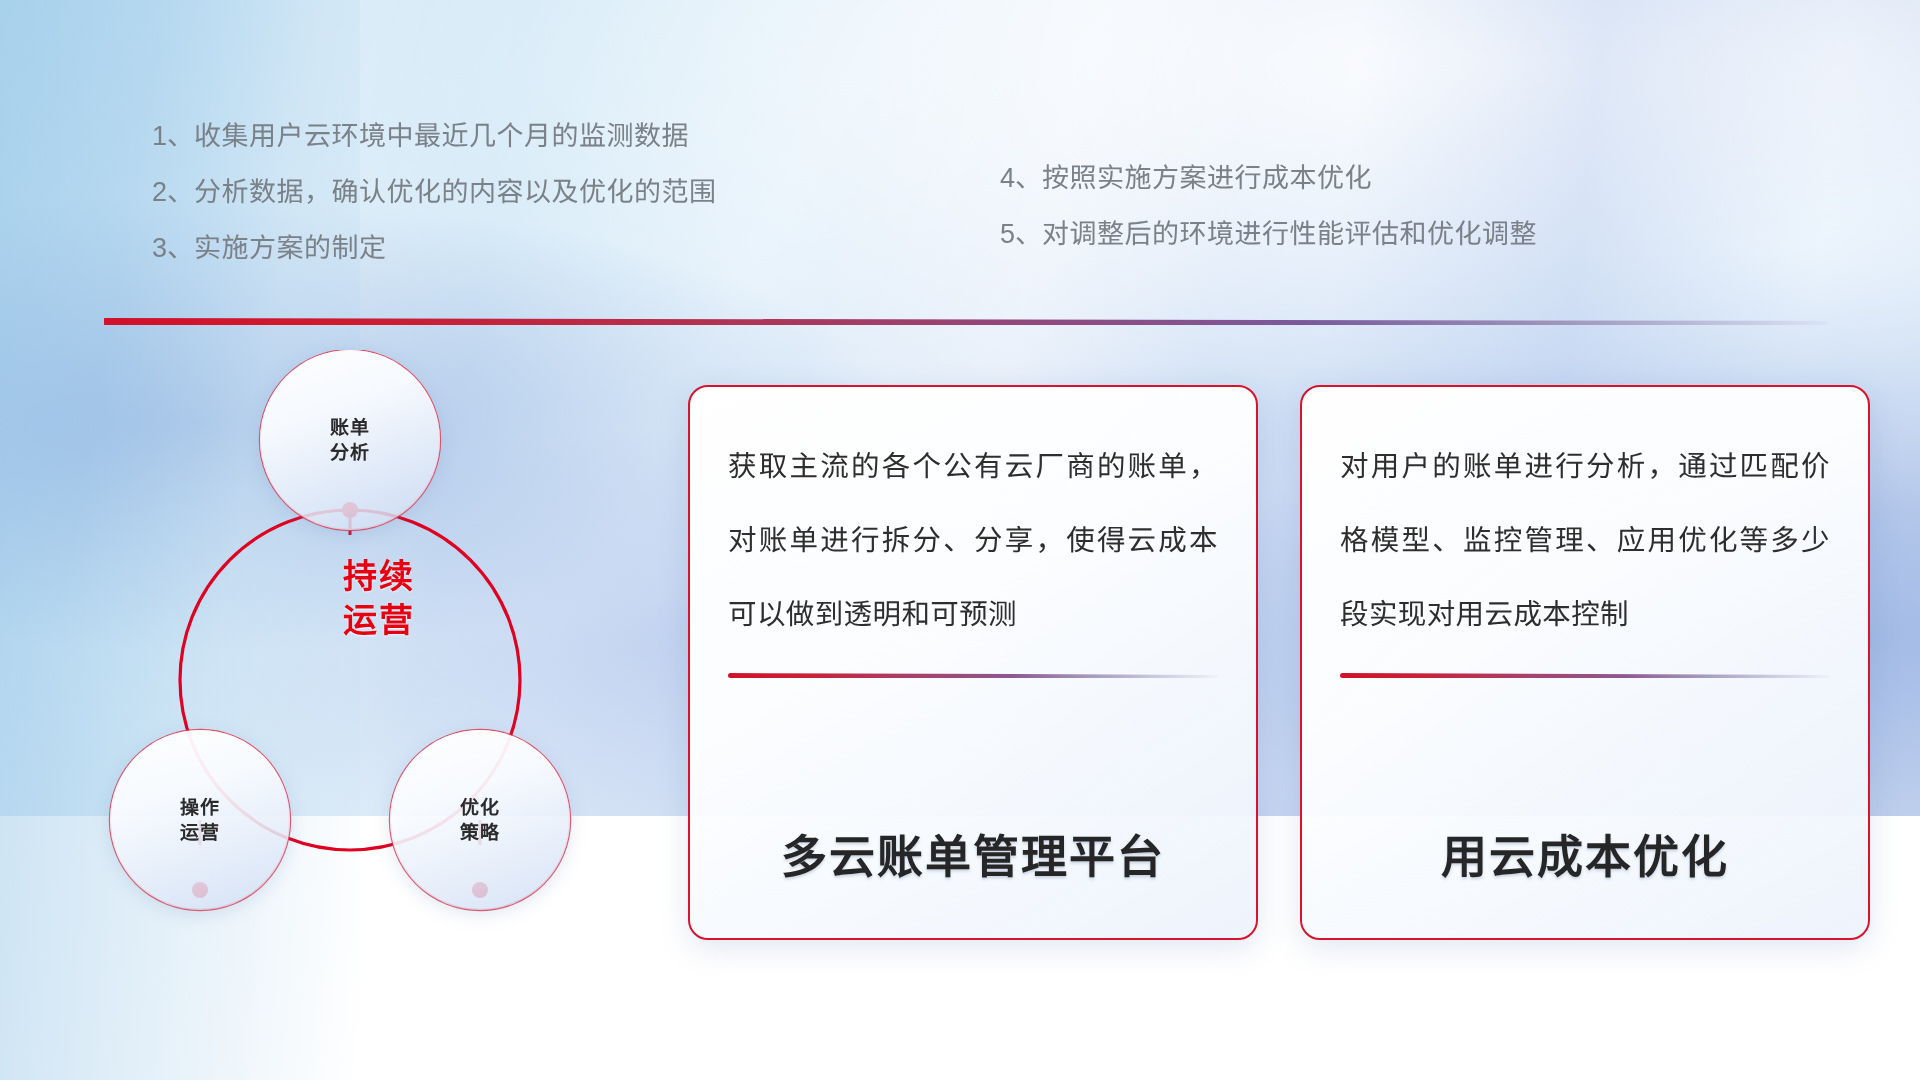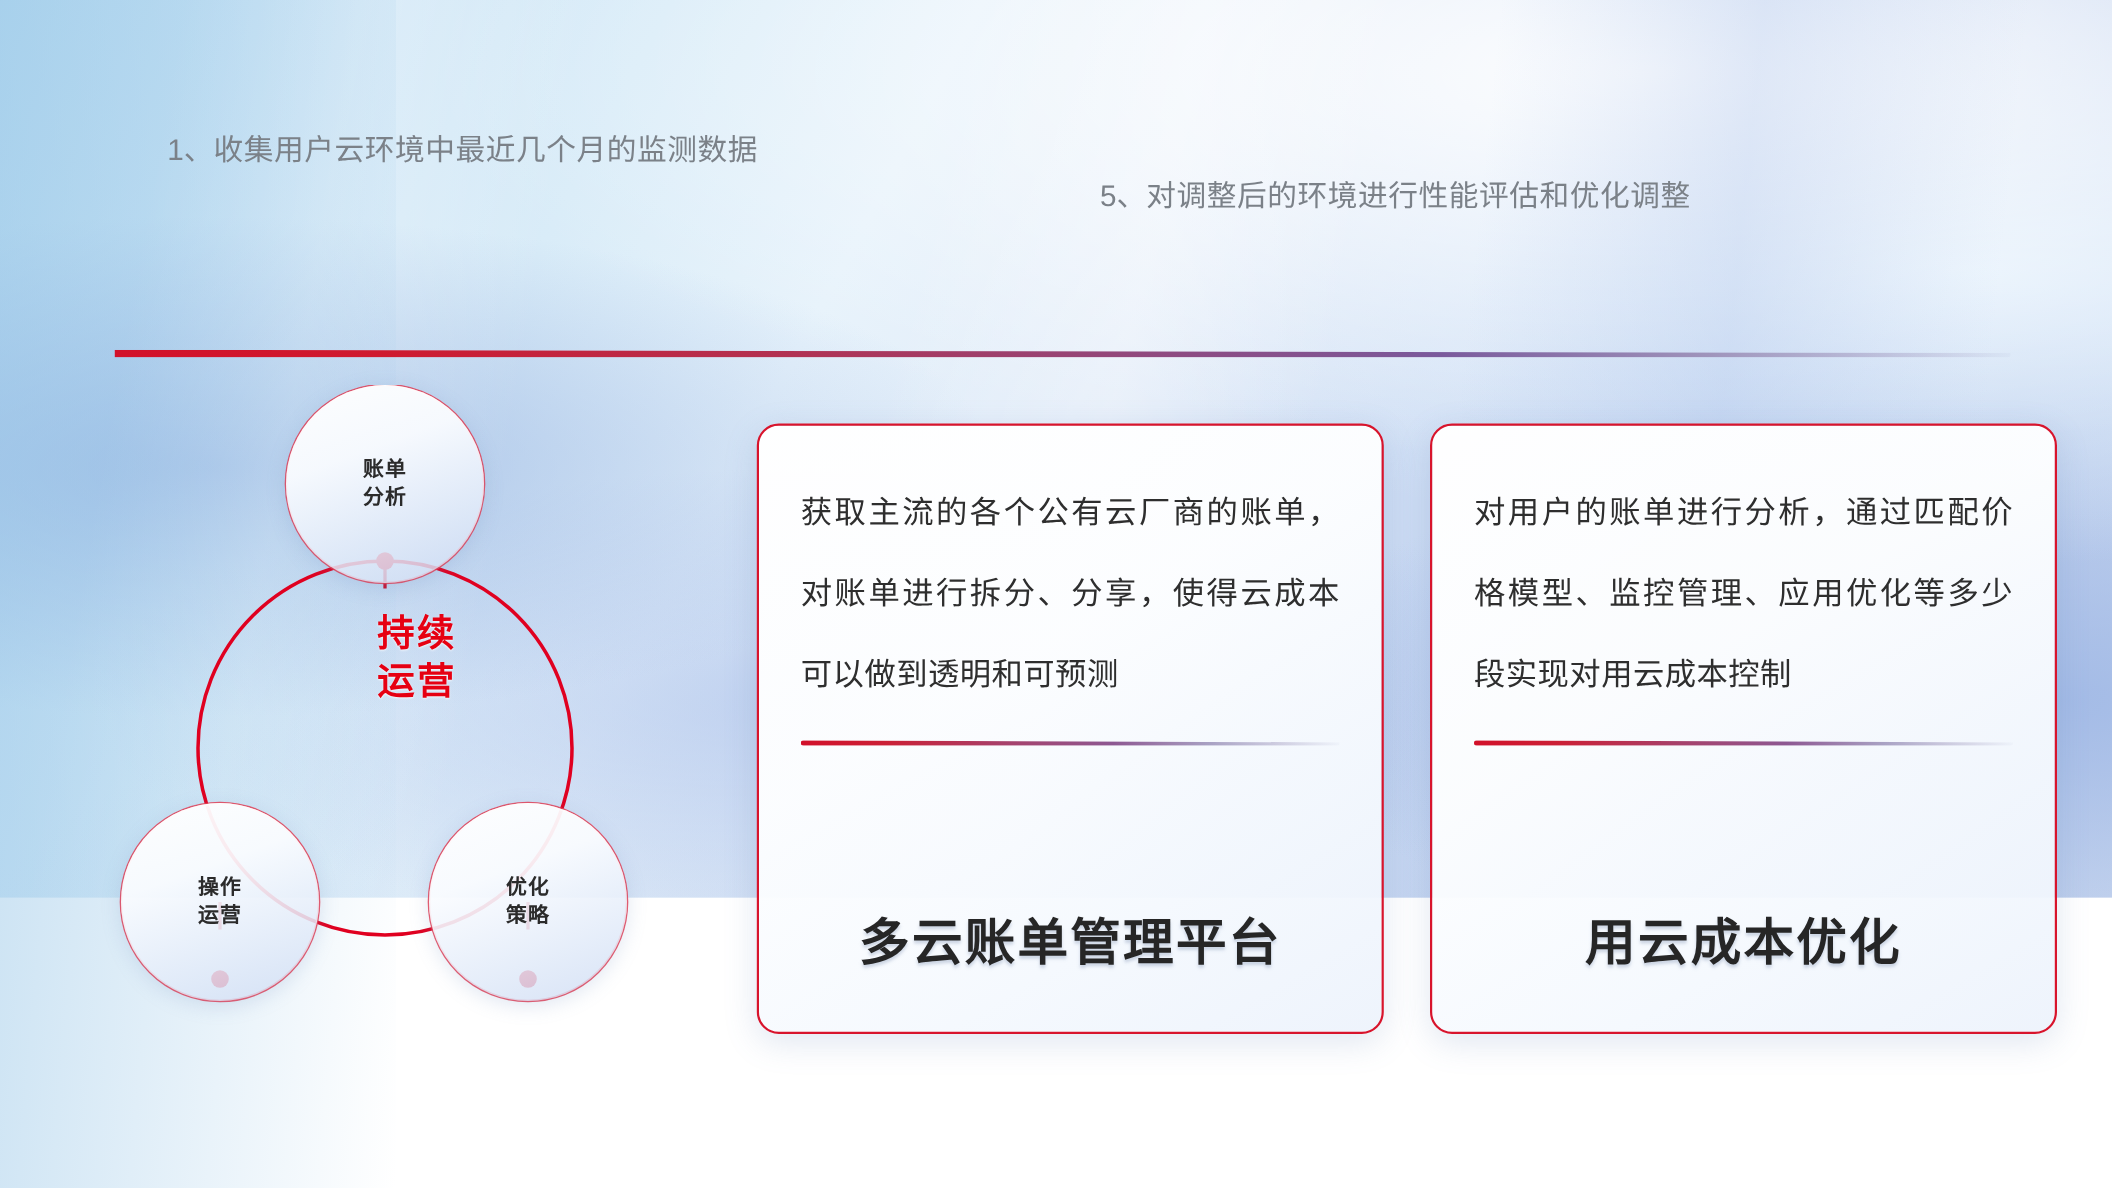--- a/index.html
+++ b/index.html
@@ -159,23 +159,32 @@
 </style>
 </head>
 <body>
 
 <div id="stage">
 
   <div class="list" id="list-left">
     <div class="list-item">
       <span class="num">1、</span><span>收集用户云环境中最近几个月的监测数据</span>
     </div>
+    <div class="list-item">
+      <span class="num">2、</span><span>分析数据，确认优化的内容以及优化的范围</span>
+    </div>
+    <div class="list-item">
+      <span class="num">3、</span><span>实施方案的制定</span>
+    </div>
   </div>
 
   <div class="list" id="list-right">
+    <div class="list-item">
+      <span class="num">4、</span><span>按照实施方案进行成本优化</span>
+    </div>
     <div class="list-item">
       <span class="num">5、</span><span>对调整后的环境进行性能评估和优化调整</span>
     </div>
   </div>
 
   <div id="divider"></div>
 
   <div id="venn">
 
     <svg width="520" height="600" viewBox="0 0 520 600">

